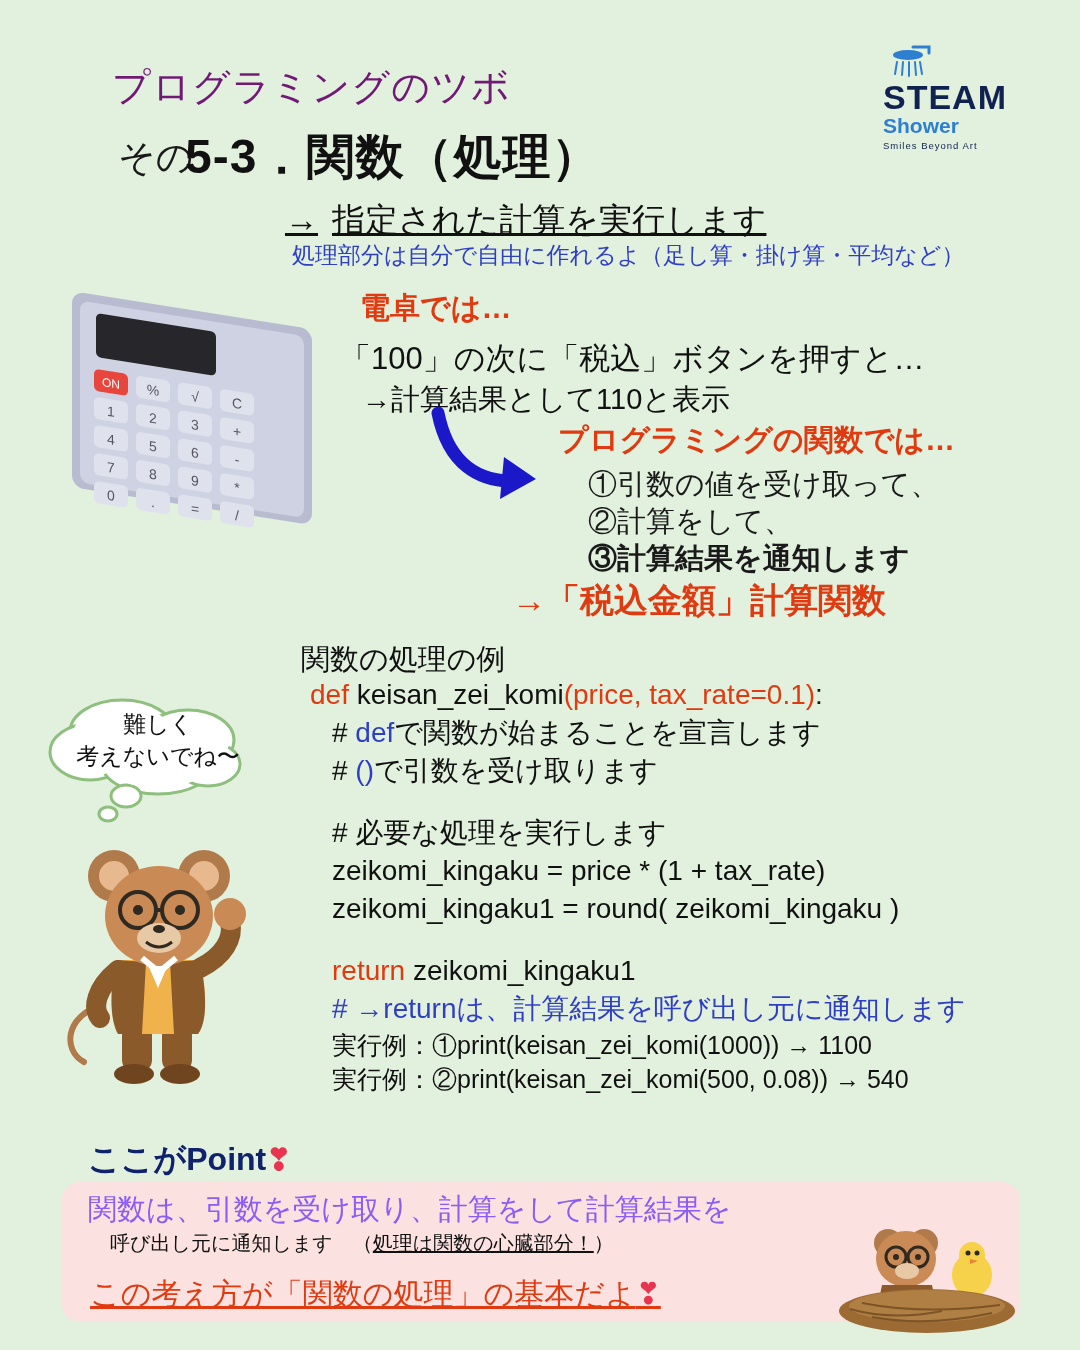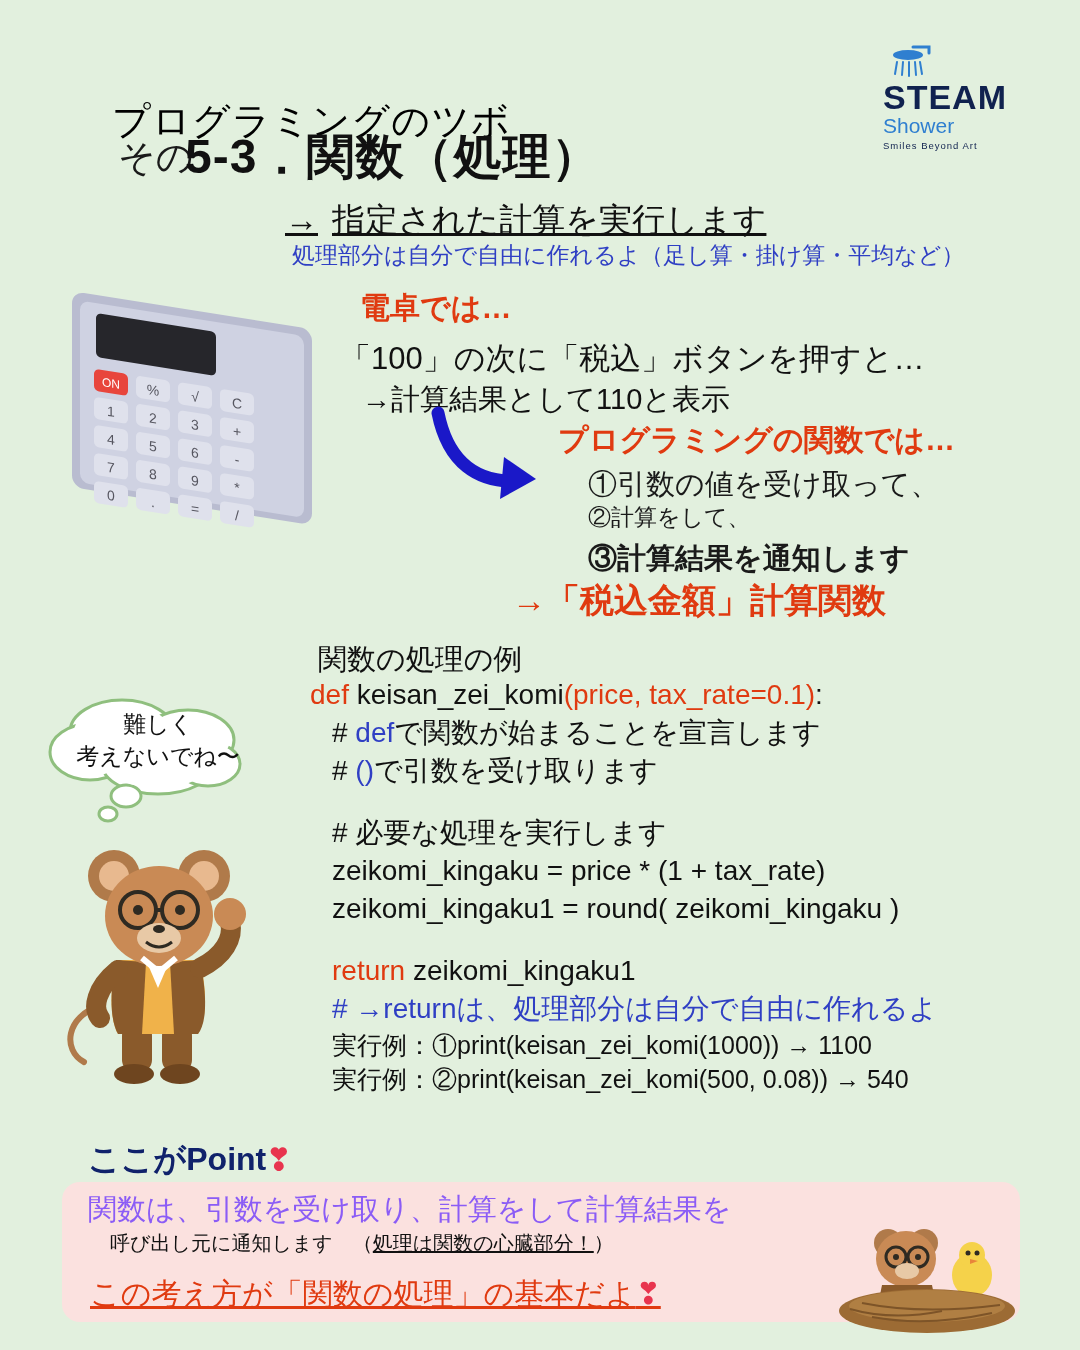--- a/index.html
+++ b/index.html
@@ -21,22 +21,21 @@
     height: 1350px;
   }
 
   
   .kicker {
     position: absolute;
     left: 112px;
     top: 62px;
     font-size: 38px;
     letter-spacing: 1px;
-    color: #000000;
-    margin-top: 34px;
+    color: #701a75;
   }
   .sono {
     position: absolute;
     left: 118px;
     top: 133px;
     font-size: 37px;
     color: #1a1a1a;
   }
   .title {
     position: absolute;
@@ -80,20 +79,21 @@
     letter-spacing: 1px;
     color: #10224f;
     display: block;
     margin-top: 2px;
   }
   .logo .shower {
     font-size: 21px;
     color: #2f7fd0;
     display: block;
     margin-top: 1px;
+    font-weight: bold;
   }
   .logo .tagline {
     font-size: 9.5px;
     letter-spacing: 1px;
     color: #10224f;
     display: block;
     margin-top: 5px;
   }
 
   
@@ -141,35 +141,35 @@
   
   .prog-label {
     position: absolute;
     left: 558px;
     top: 420px;
     font-size: 30px;
     font-weight: bold;
     color: #e03a10;
   }
   .prog-l1 { position: absolute; left: 588px; top: 465px; font-size: 29px; }
-  .prog-l2 { position: absolute; left: 588px; top: 502px; font-size: 23px; }
+  .prog-l2 { position: absolute; left: 588px; top: 502px; font-size: 29px; }
   .prog-l3 { position: absolute; left: 588px; top: 539px; font-size: 29px; font-weight: bold; }
   .prog-result {
     position: absolute;
     left: 512px;
     top: 578px;
     font-size: 34px;
     font-weight: bold;
     color: #e03a10;
   }
 
   
   .code-title {
     position: absolute;
-    left: 318px;
+    left: 301px;
     top: 640px;
     font-size: 29px;
     color: #111;
   }
   .code {
     position: absolute;
     left: 310px;
     top: 676px;
     width: 720px;
     font-size: 28px;
@@ -355,21 +355,21 @@
   <div class="code">
     <span><span class="kw">def</span><span> keisan_zei_komi</span><span class="args">(price, tax_rate=0.1)</span><span>:</span></span>
     <span class="ind"><span># </span><span class="cm">def</span><span>で関数が始まることを宣言します</span></span>
     <span class="ind"><span># </span><span class="cm">()</span><span>で引数を受け取ります</span></span>
     <span class="blank"></span>
     <span class="ind"># 必要な処理を実行します</span>
     <span class="ind">zeikomi_kingaku = price * (1 + tax_rate)</span>
     <span class="ind">zeikomi_kingaku1 = round( zeikomi_kingaku )</span>
     <span class="blank"></span>
     <span class="ind"><span class="kw">return</span><span> zeikomi_kingaku1</span></span>
-    <span class="ind cm-b"># →returnは、処理部分は自分で自由に作れるよ</span>
+    <span class="ind cm-b"># →returnは、計算結果を呼び出し元に通知します</span>
     <span class="ind small">実行例：①print(keisan_zei_komi(1000)) → 1100</span>
     <span class="ind small">実行例：②print(keisan_zei_komi(500, 0.08)) → 540</span>
   </div>
 
   <div class="cloud-wrap">
     <svg width="260" height="140" viewBox="0 0 260 140">
       <g fill="#ffffff" stroke="#8fbf7e" stroke-width="3">
         <ellipse cx="92" cy="42" rx="52" ry="32"></ellipse>
         <ellipse cx="158" cy="50" rx="46" ry="30"></ellipse>
         <ellipse cx="60" cy="62" rx="40" ry="28"></ellipse>

